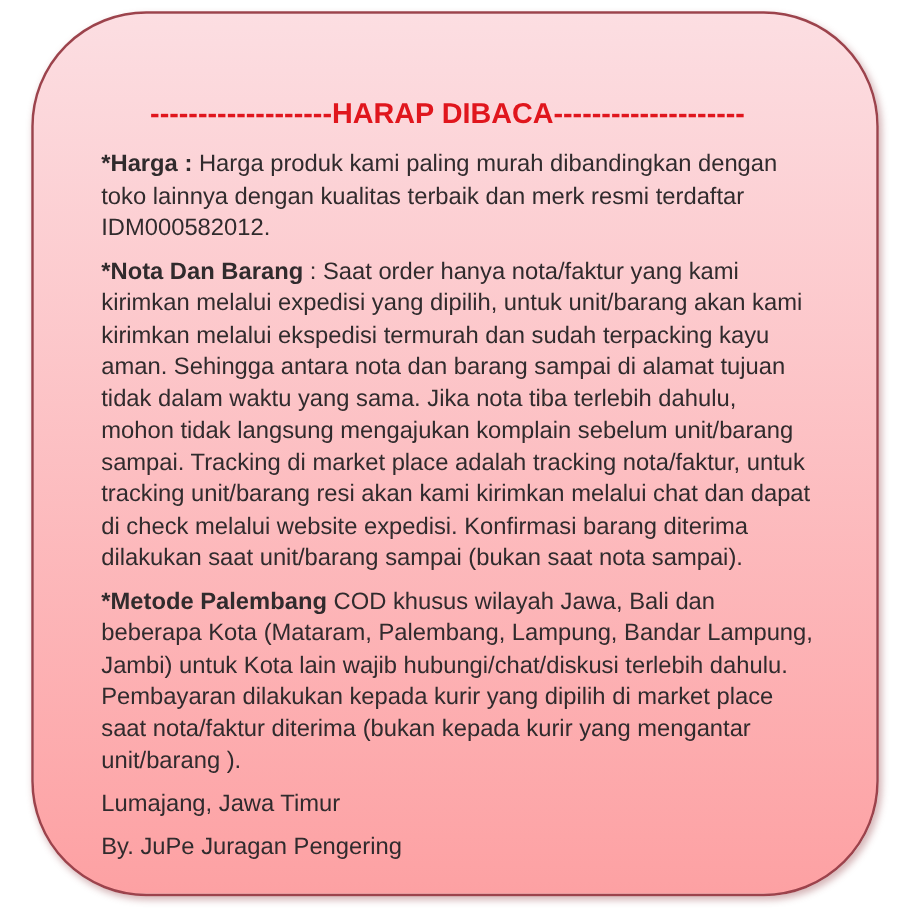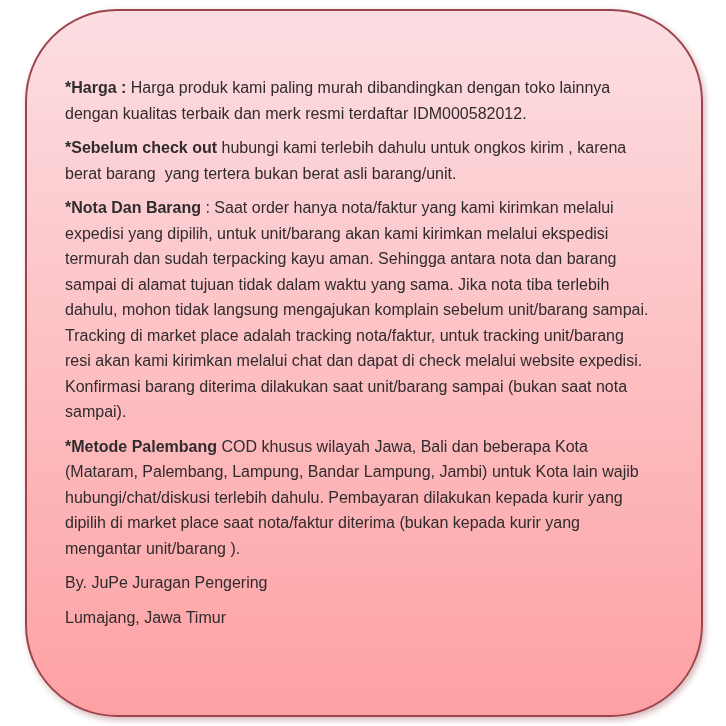--- a/index.html
+++ b/index.html
@@ -33,45 +33,45 @@
     font-size: 23px;
     font-weight: 700;
     color: #e0161d; 
     text-align: center;
     line-height: 30px;
     margin-bottom: 14px;
     white-space: nowrap;
     letter-spacing: 0px;
   }
   .notice-para {
-    font-size: 16px;
+    font-size: 19px;
     line-height: 25.5px;
     color: #302b2d;
-    margin: 0 0 9px 0;
+    margin: 0 0 9px 16px;
     white-space: pre-wrap;
   }
   .para-lead {
     font-weight: 700;
   }
 </style>
 </head>
 <body>
 
 <div class="notice-card" style="background: linear-gradient(rgb(252, 222, 226) 0%, rgb(253, 161, 163) 100%); border-color: rgb(156, 67, 76);">
   <div class="notice-content">
 
+    <div class="notice-title" style="color: rgb(224, 22, 29);">-------------------HARAP DIBACA--------------------</div>
 
     <div>
   <p class="notice-para"><span class="para-lead">*Harga :</span><span> Harga produk kami paling murah dibandingkan dengan toko lainnya dengan kualitas terbaik dan merk resmi terdaftar IDM000582012.</span></p>
 
-  <p class="notice-para"><span class="para-lead">*Sebelum check out</span><span> hubungi kami terlebih dahulu untuk ongkos kirim , karena berat barang  yang tertera bukan berat asli barang/unit.</span></p>
 
   <p class="notice-para"><span class="para-lead">*Nota Dan Barang</span><span> : Saat order hanya nota/faktur yang kami kirimkan melalui expedisi yang dipilih, untuk unit/barang akan kami kirimkan melalui ekspedisi termurah dan sudah terpacking kayu aman. Sehingga antara nota dan barang sampai di alamat tujuan tidak dalam waktu yang sama. Jika nota tiba terlebih dahulu, mohon tidak langsung mengajukan komplain sebelum unit/barang sampai. Tracking di market place adalah tracking nota/faktur, untuk tracking unit/barang resi akan kami kirimkan melalui chat dan dapat di check melalui website expedisi. Konfirmasi barang diterima dilakukan saat unit/barang sampai (bukan saat nota sampai).</span></p>
 
   <p class="notice-para"><span class="para-lead">*Metode Palembang</span><span> COD khusus wilayah Jawa, Bali dan beberapa Kota (Mataram, Palembang, Lampung, Bandar Lampung, Jambi) untuk Kota lain wajib hubungi/chat/diskusi terlebih dahulu. Pembayaran dilakukan kepada kurir yang dipilih di market place saat nota/faktur diterima (bukan kepada kurir yang mengantar unit/barang ).</span></p>
 </div>
 
+    <p class="notice-para">Lumajang, Jawa Timur</p>
+
     <p class="notice-para">By. JuPe Juragan Pengering</p>
-
-    <p class="notice-para">Lumajang, Jawa Timur</p>
 
   </div>
 </div>
 
 </body></html>

